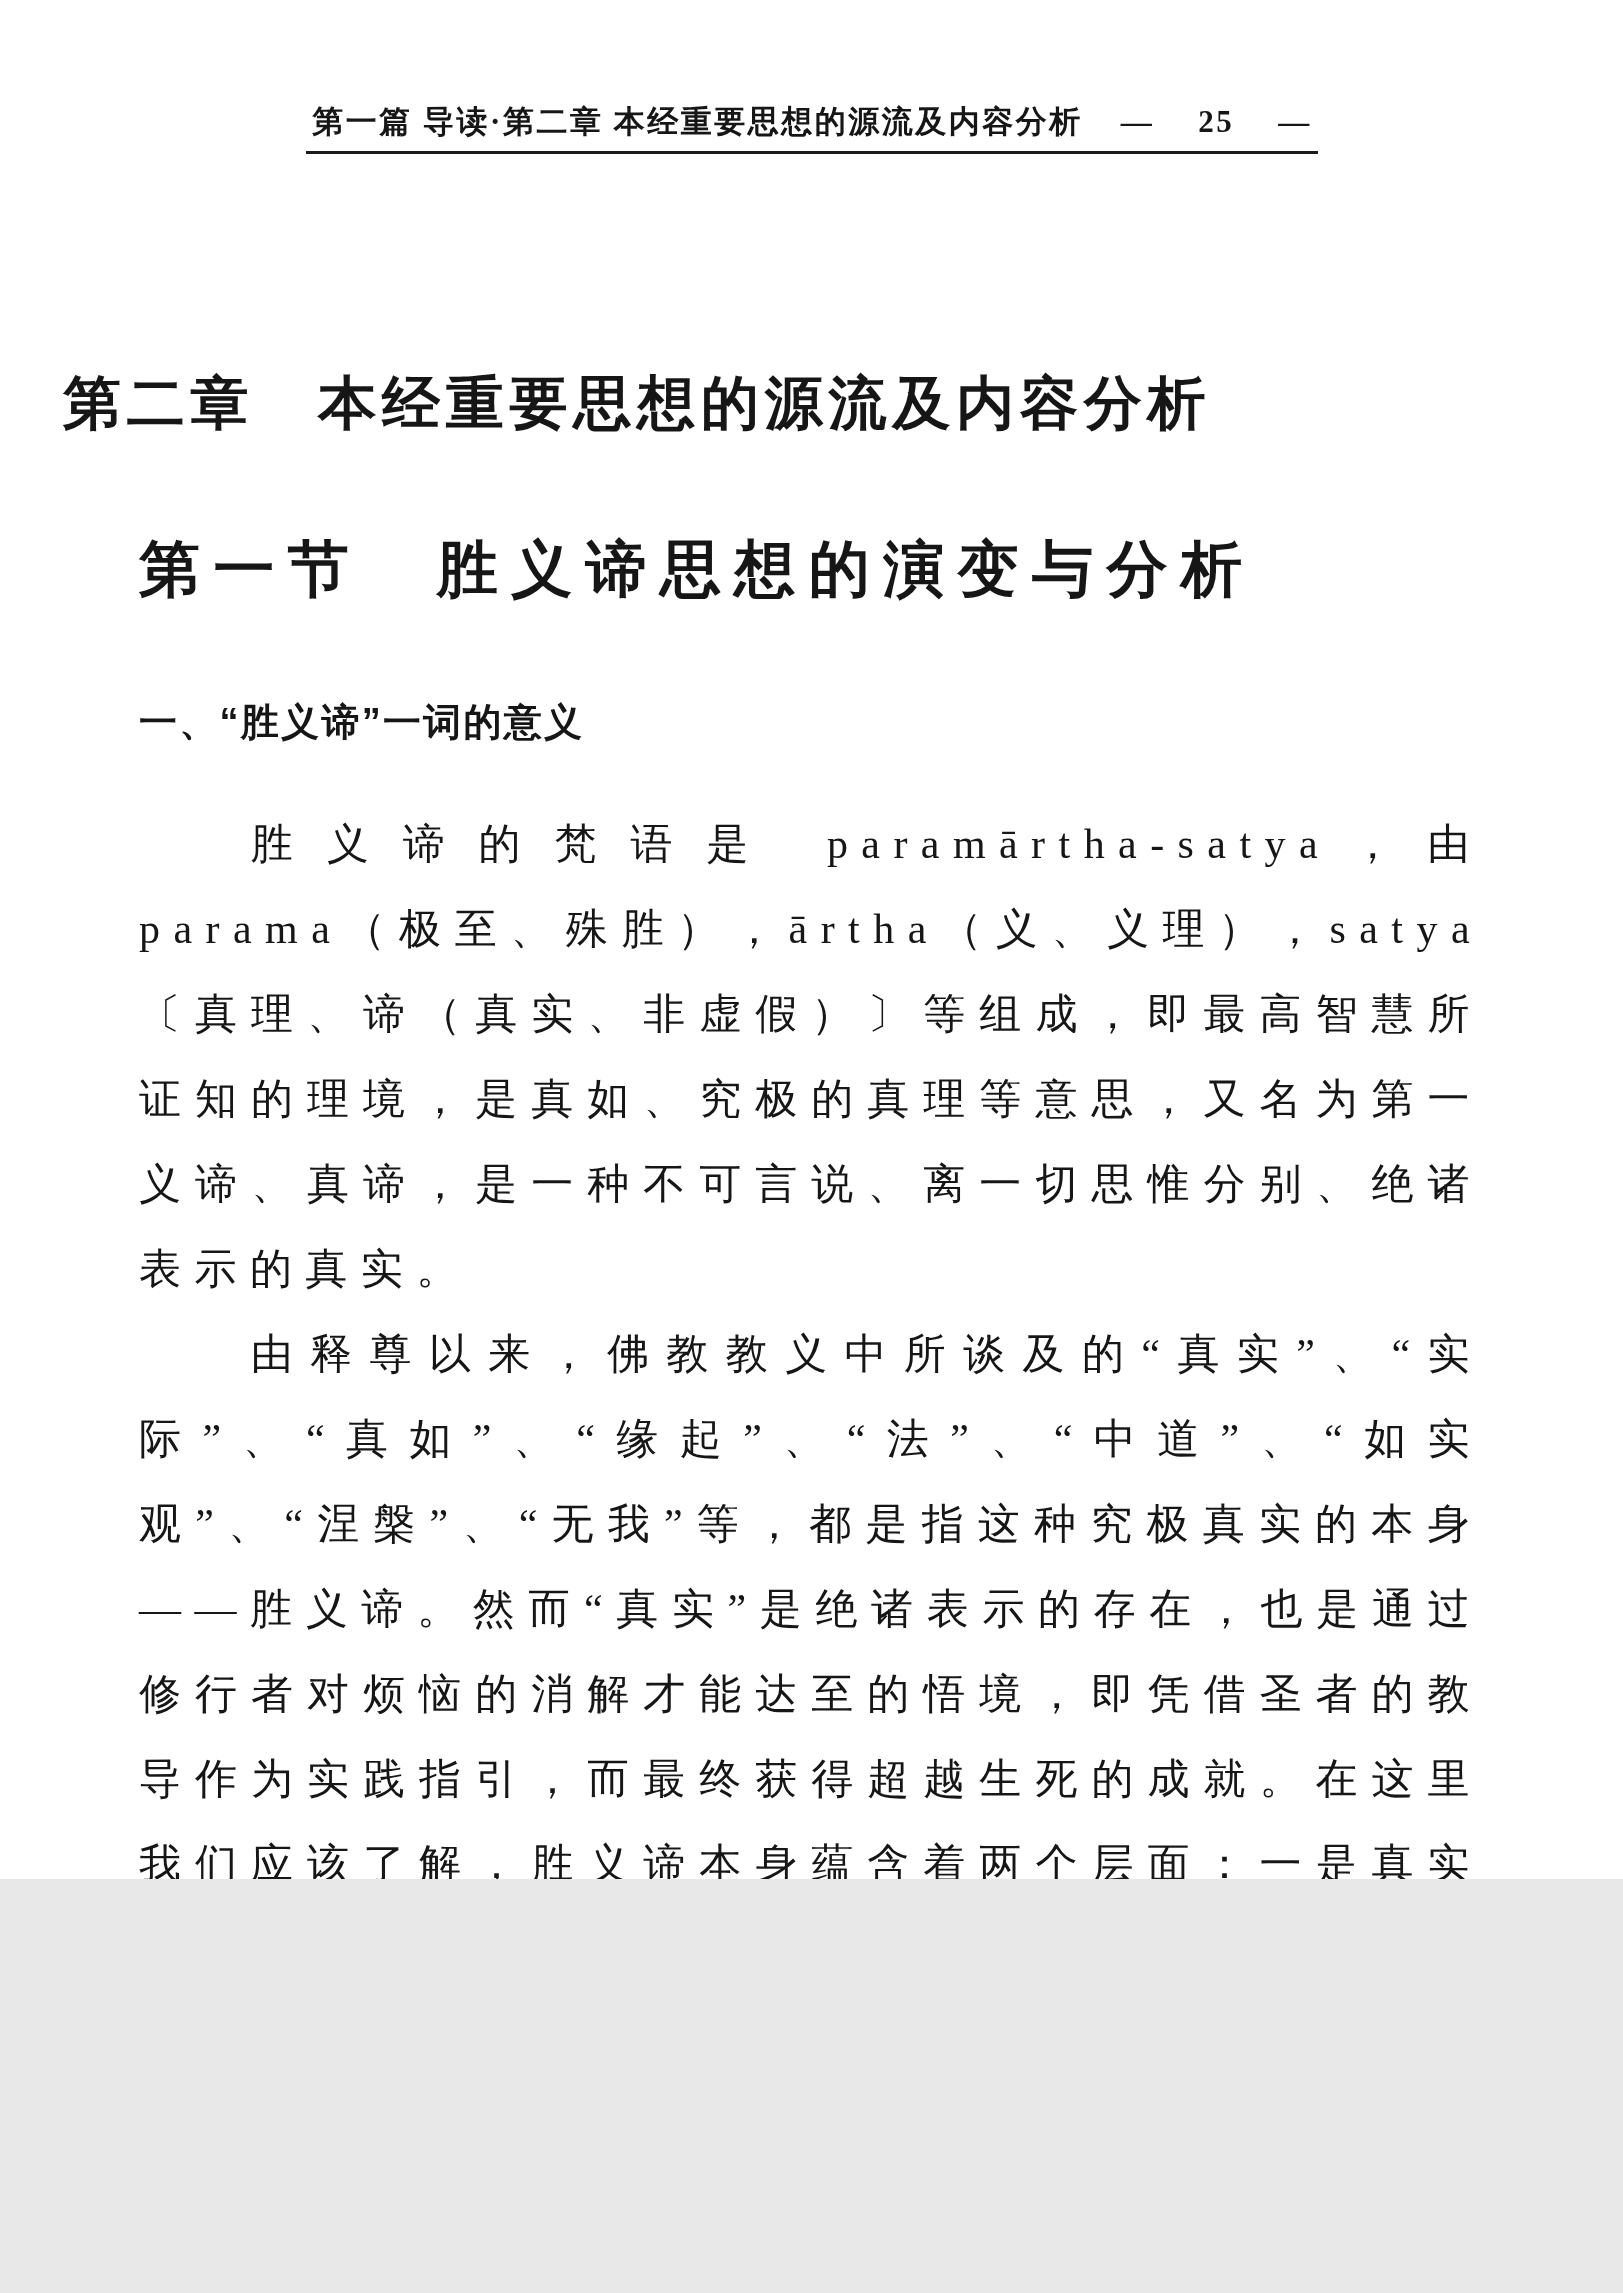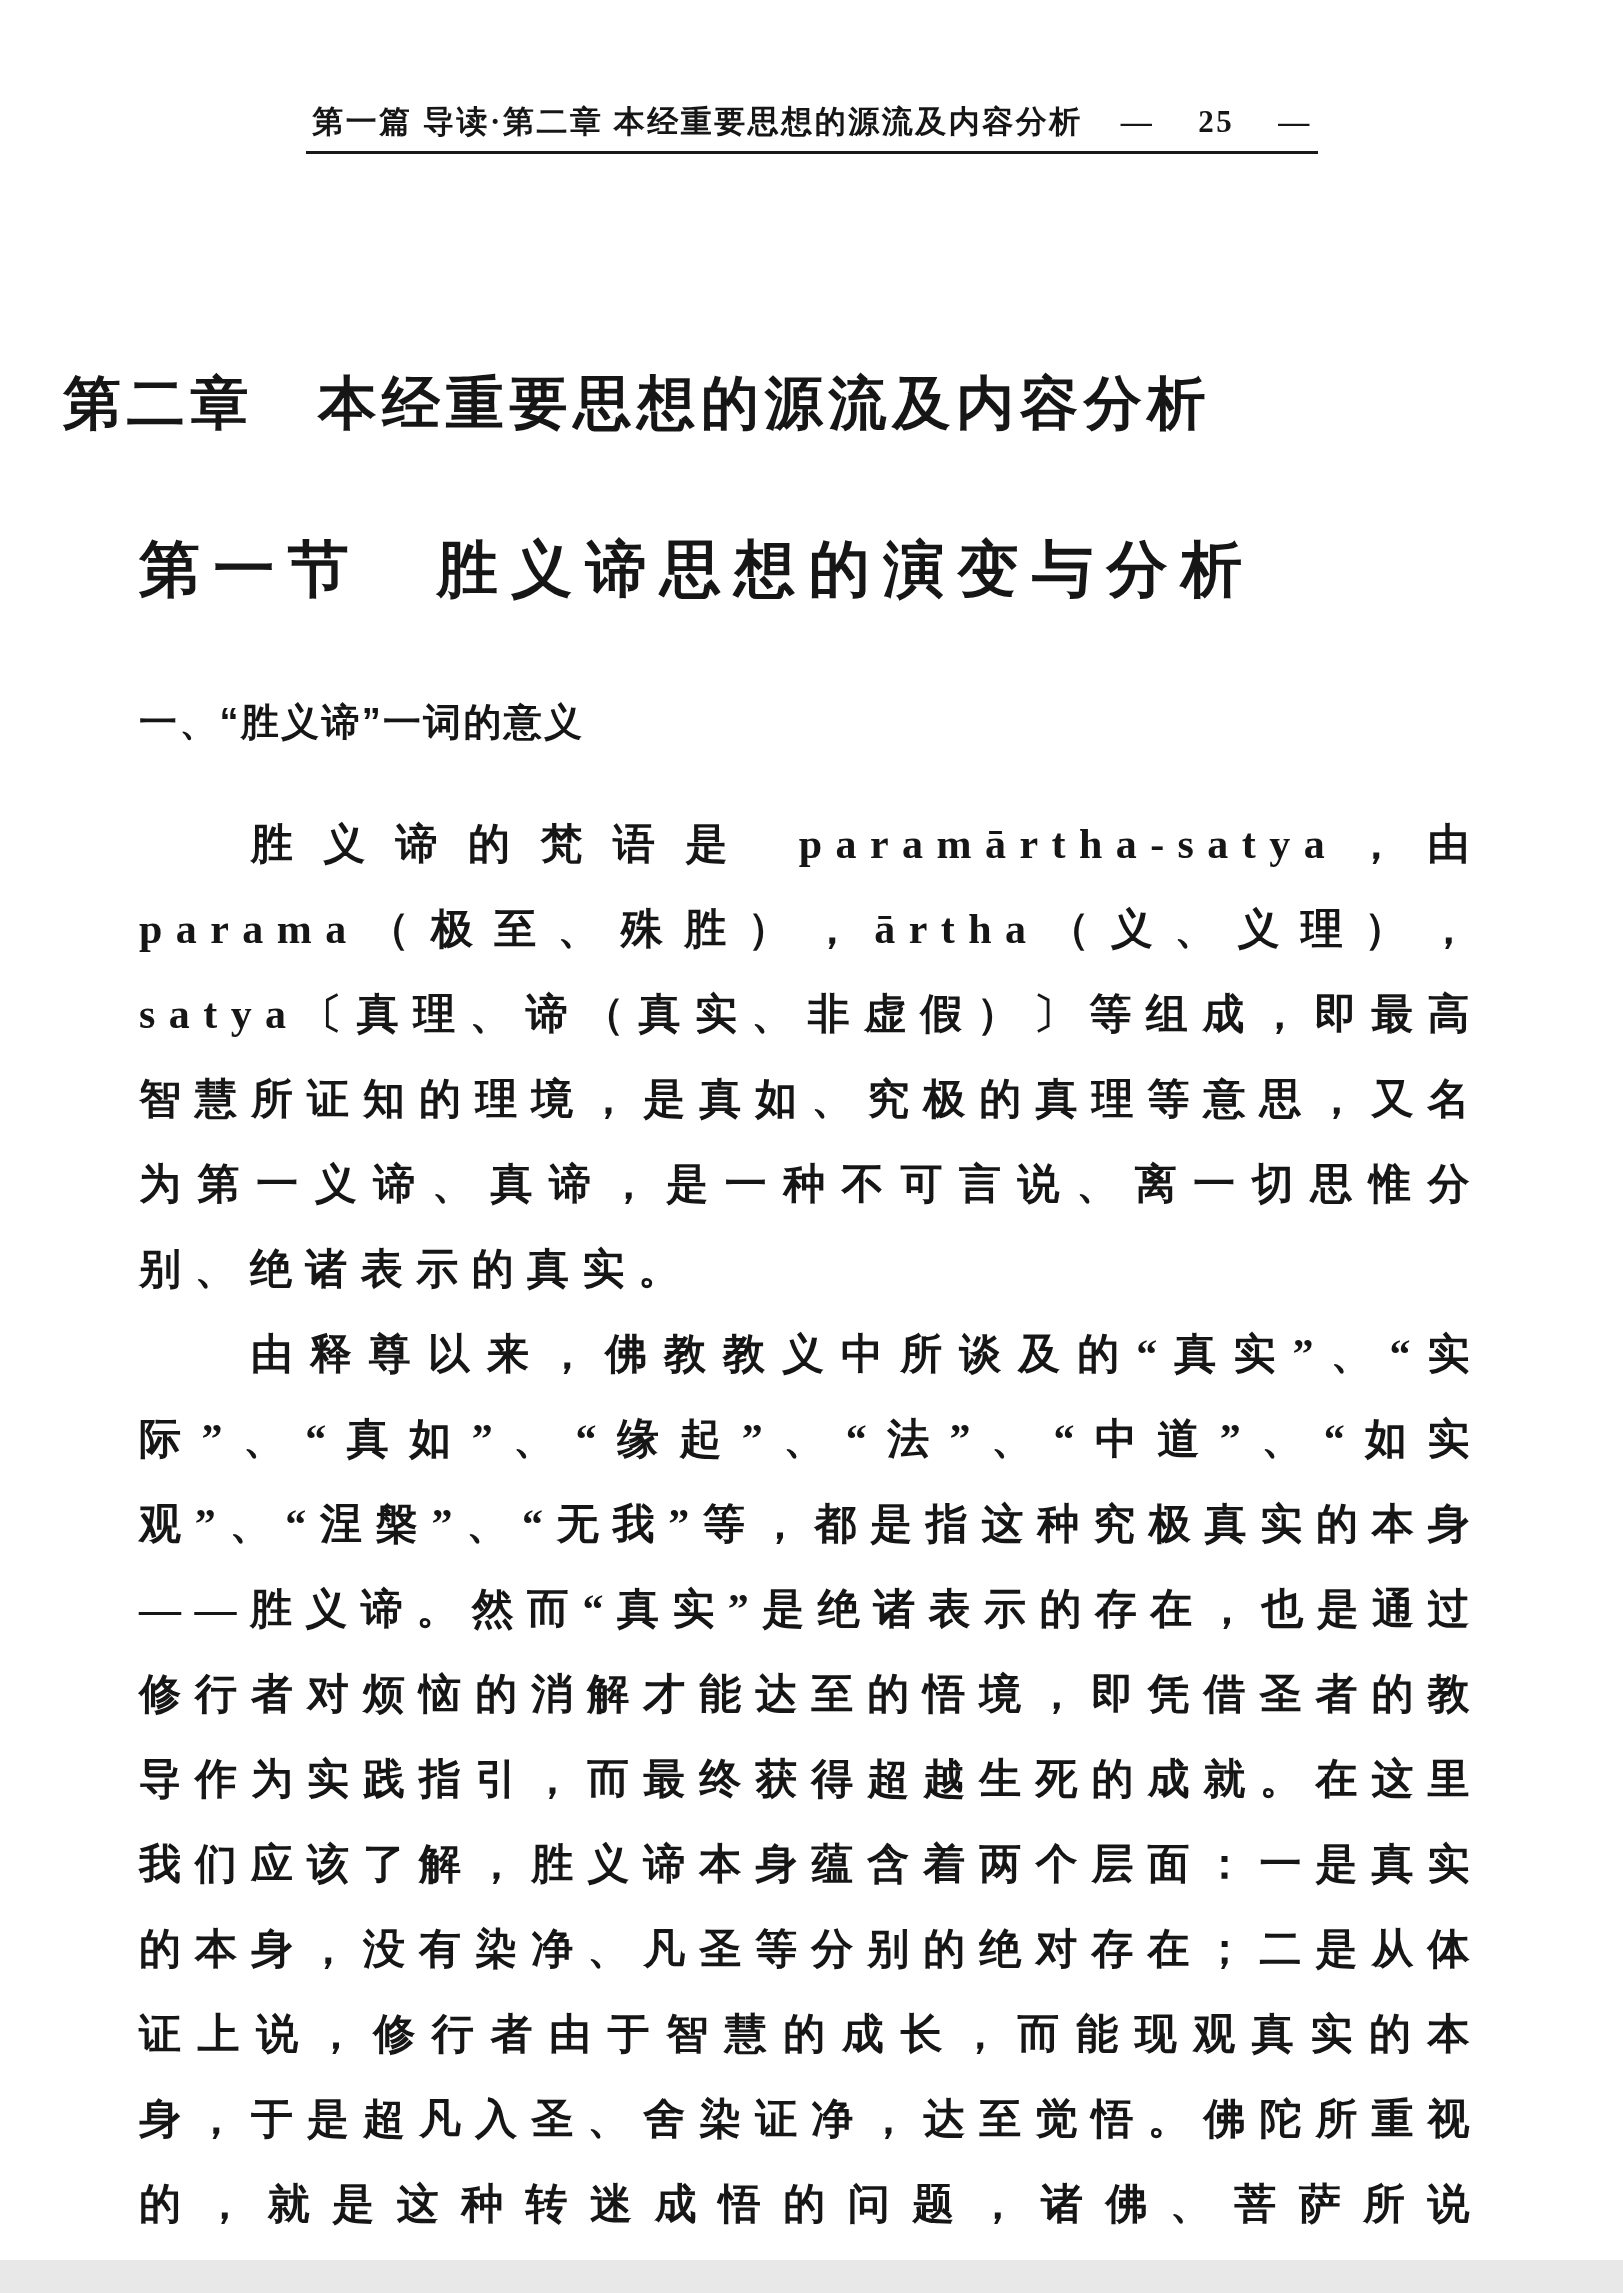--- a/index.html
+++ b/index.html
@@ -1,19 +1,19 @@
 <!DOCTYPE html>
 <html><head>
 <meta charset="utf-8">
 <style>
   html, body { margin: 0; padding: 0; background: #e8e8e8; }
   .page {
     position: relative;
     width: 1624px;
-    height: 2260px;
+    height: 1879px;
     margin: 0 auto;
     background: #ffffff;
     color: #161616;
     font-family: "Liberation Serif", "DejaVu Serif", serif;
     overflow: hidden;
   }
 
   
   .running-header-wrap {
     padding-top: 103px;
@@ -27,21 +27,21 @@
     line-height: 38px;
     border-bottom: 3px solid #1a1a1a;
     padding: 0 6px 10px 6px;
     white-space: nowrap;
   }
   .rh-dash-l { margin-left: 38px; }
   .rh-num   { margin: 0 44px; }
   .rh-dash-r { }
 
   
-  h1, h2, h3, p { margin: 0; padding: 0; font-weight: bold; }
+  h1, h2, h3, p { margin: 0; padding: 0; }
   .chapter-title {
     margin: 214px 0 0 63px;
     font-size: 58px;
     line-height: 72px;
     font-weight: bold;
     letter-spacing: 0.10em;
     font-family: "Liberation Serif", "DejaVu Serif", serif;
     white-space: nowrap;
   }
   .section-title {

